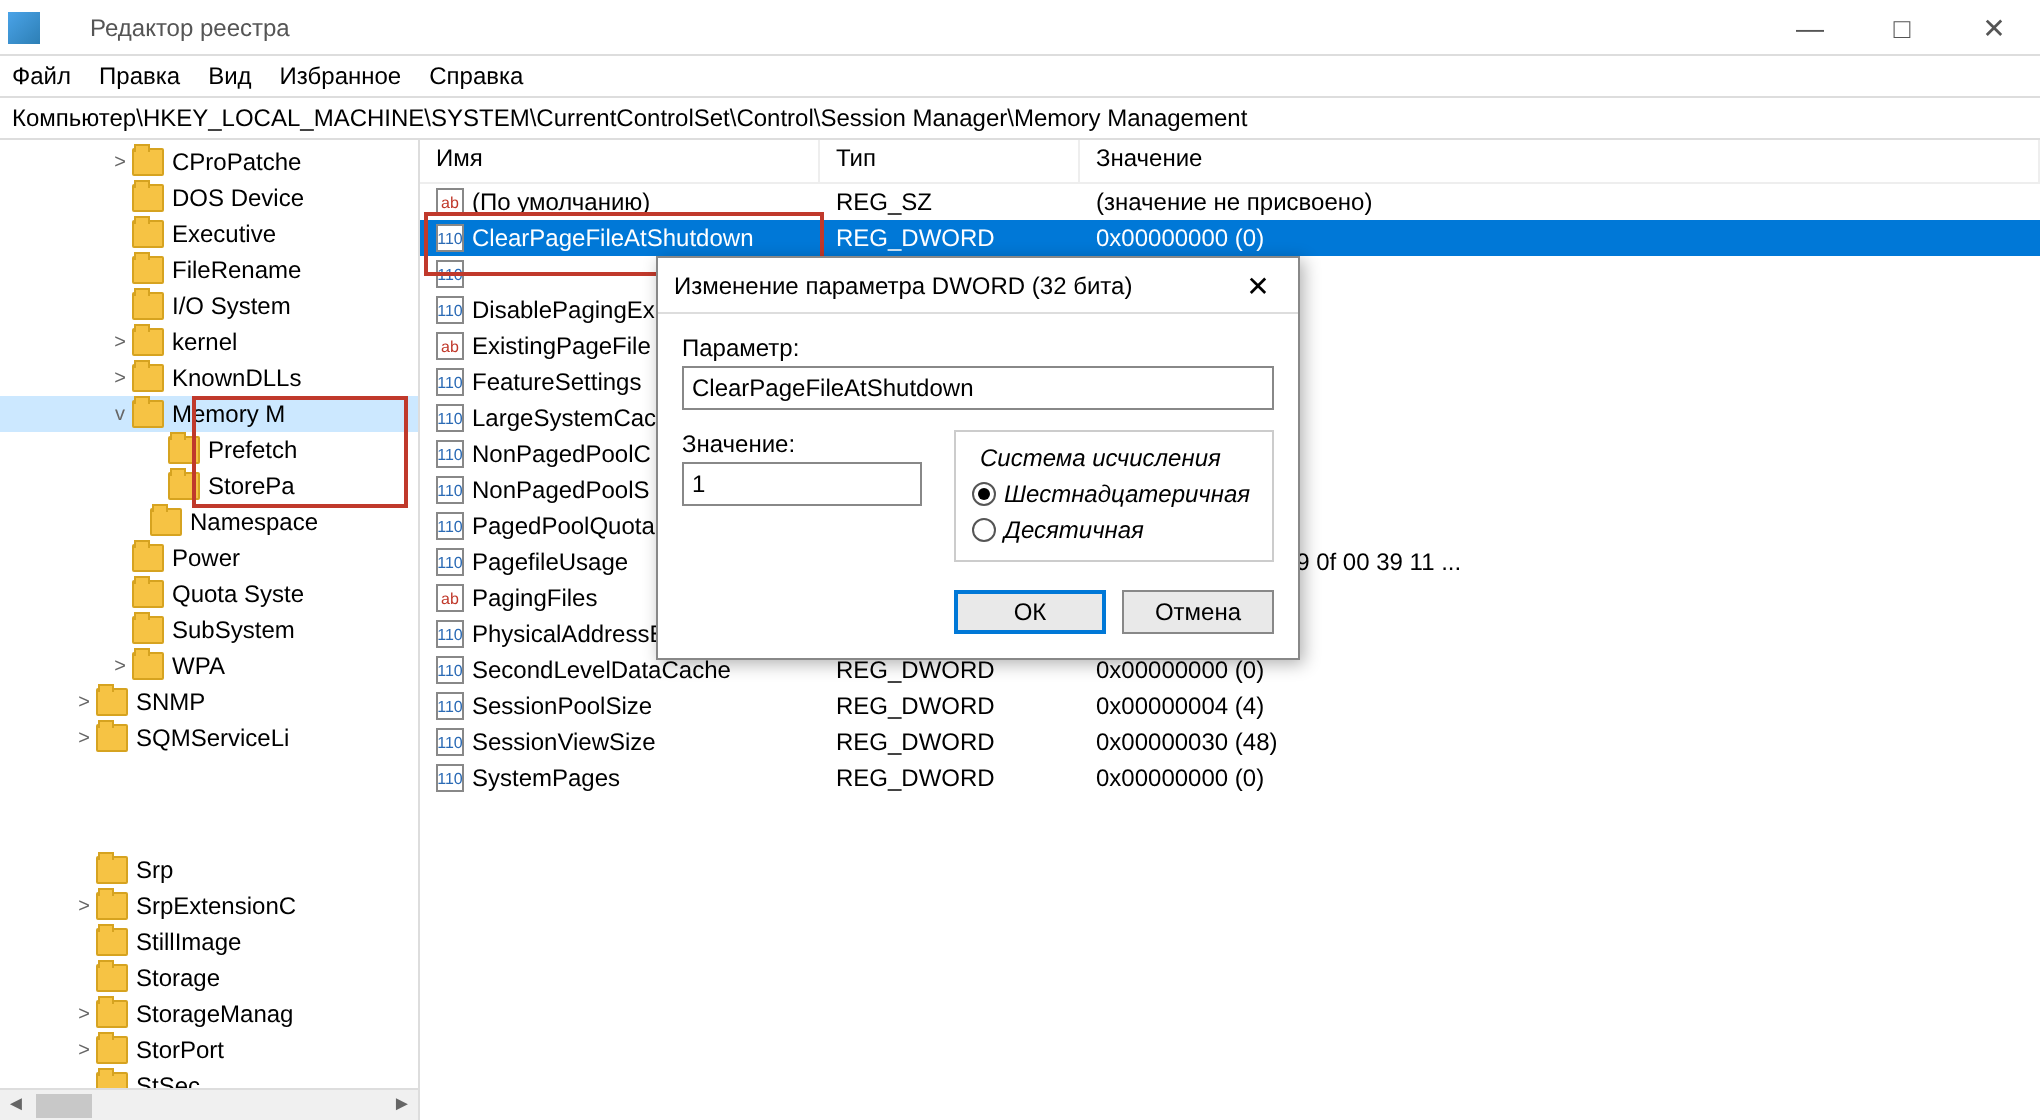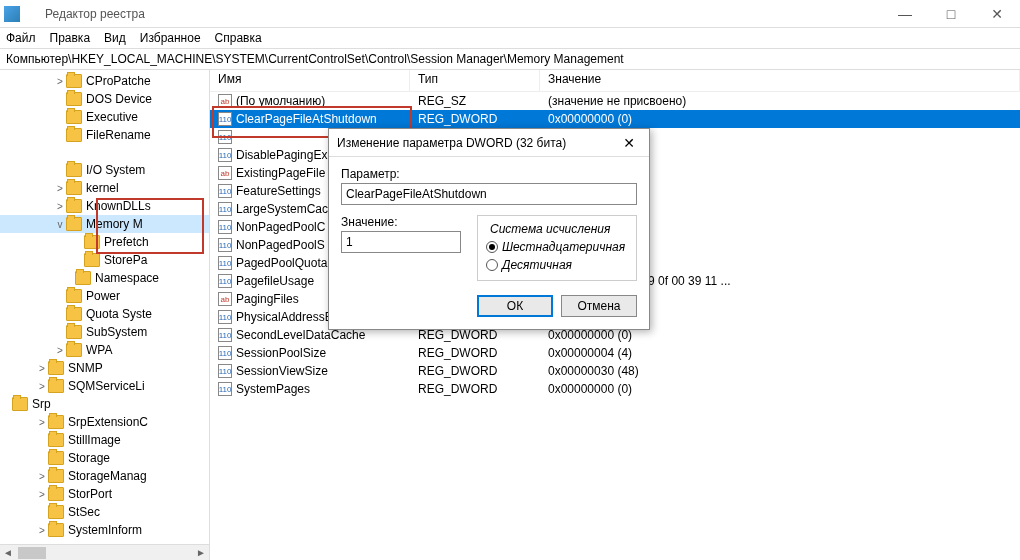--- a/index.html
+++ b/index.html
@@ -92,21 +92,21 @@
         <div class="node" style="padding-left: 54px;">
           <span class="expander"></span>
           <span class="folder"></span>
           <span>Executive</span>
         </div>
         <div class="node" style="padding-left: 54px;">
           <span class="expander"></span>
           <span class="folder"></span>
           <span>FileRename</span>
         </div>
-        <div class="node" style="padding-left: 54px; margin-top: 17px;">
+        <div class="node" style="padding-left: 54px;">
           <span class="expander"></span>
           <span class="folder"></span>
           <span>I/O System</span>
         </div>
         <div class="node" style="padding-left: 54px;">
           <span class="expander">&gt;</span>
           <span class="folder"></span>
           <span>kernel</span>
         </div>
         <div class="node" style="padding-left: 54px;">
@@ -157,21 +157,21 @@
         <div class="node" style="padding-left: 36px;">
           <span class="expander">&gt;</span>
           <span class="folder"></span>
           <span>SNMP</span>
         </div>
         <div class="node" style="padding-left: 36px;">
           <span class="expander">&gt;</span>
           <span class="folder"></span>
           <span>SQMServiceLi</span>
         </div>
-        <div class="node" style="">
+        <div class="node" style="padding-left: 36px; margin-top: 48px;">
           <span class="expander"></span>
           <span class="folder"></span>
           <span>Srp</span>
         </div>
         <div class="node" style="padding-left: 36px;">
           <span class="expander">&gt;</span>
           <span class="folder"></span>
           <span>SrpExtensionC</span>
         </div>
         <div class="node" style="padding-left: 36px;">

